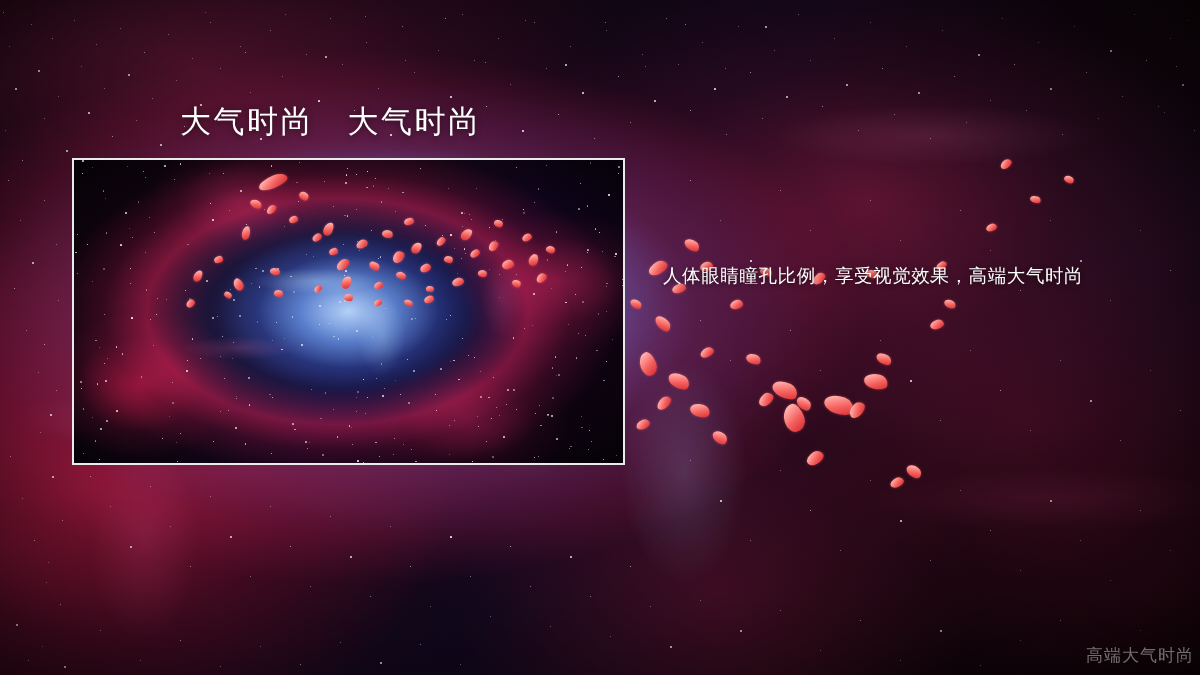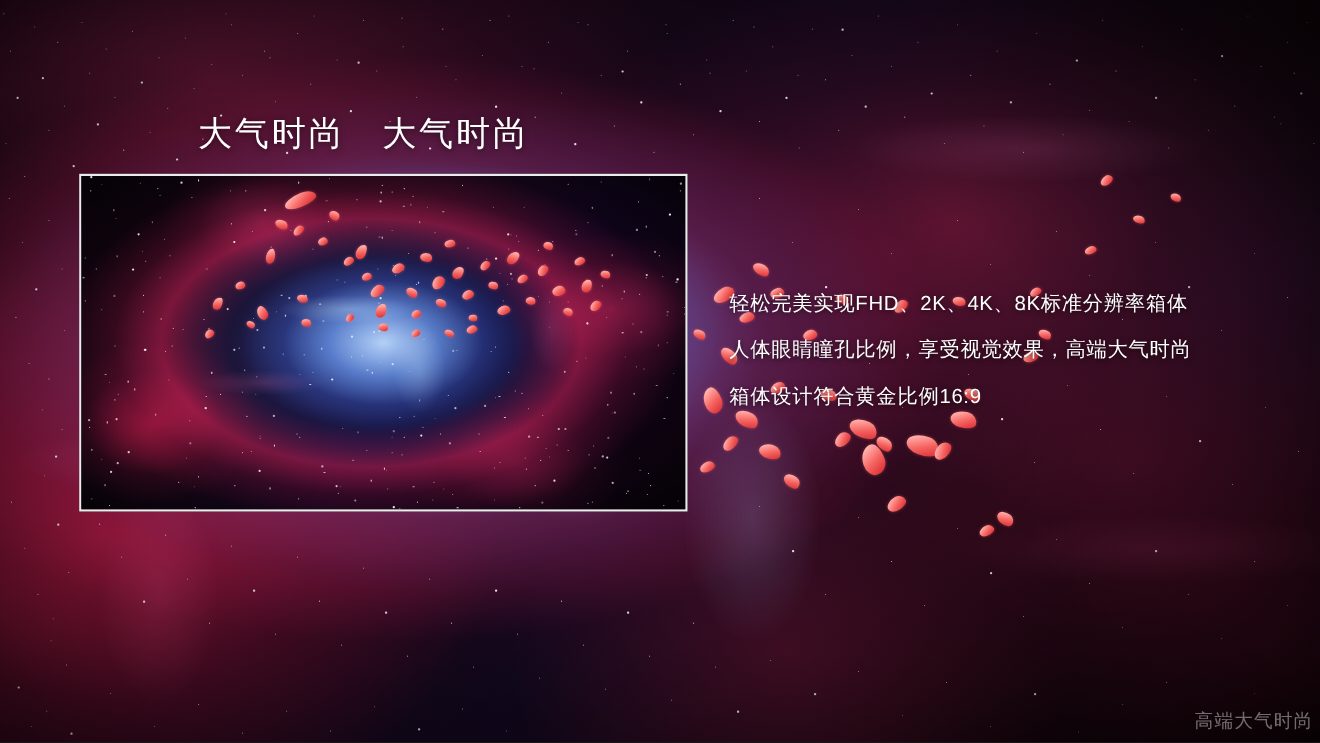--- a/index.html
+++ b/index.html
@@ -842,20 +842,18 @@
       <i class="petal" style="left:812px;top:274px;width:14px;height:9px;transform:rotate(-40deg);"></i>
       <i class="petal" style="left:866px;top:270px;width:12px;height:8px;transform:rotate(16deg);"></i>
       <i class="petal" style="left:936px;top:262px;width:11px;height:7px;transform:rotate(-28deg);"></i>
       <i class="petal" style="left:1064px;top:176px;width:10px;height:7px;transform:rotate(30deg);"></i>
       <i class="petal" style="left:986px;top:224px;width:11px;height:7px;transform:rotate(-18deg);"></i>
     </div>
 
   <div id="slide-title">大气时尚　大气时尚</div>
 
   <div id="body-text">
-    <div class="line">轻松完美实现FHD、2K、4K、8K标准分辨率箱体</div>
     <div class="line">人体眼睛瞳孔比例，享受视觉效果，高端大气时尚</div>
-    <div class="line">箱体设计符合黄金比例16:9</div>
   </div>
 
   <div id="watermark">高端大气时尚</div>
 
 </div>
 
 </body></html>

